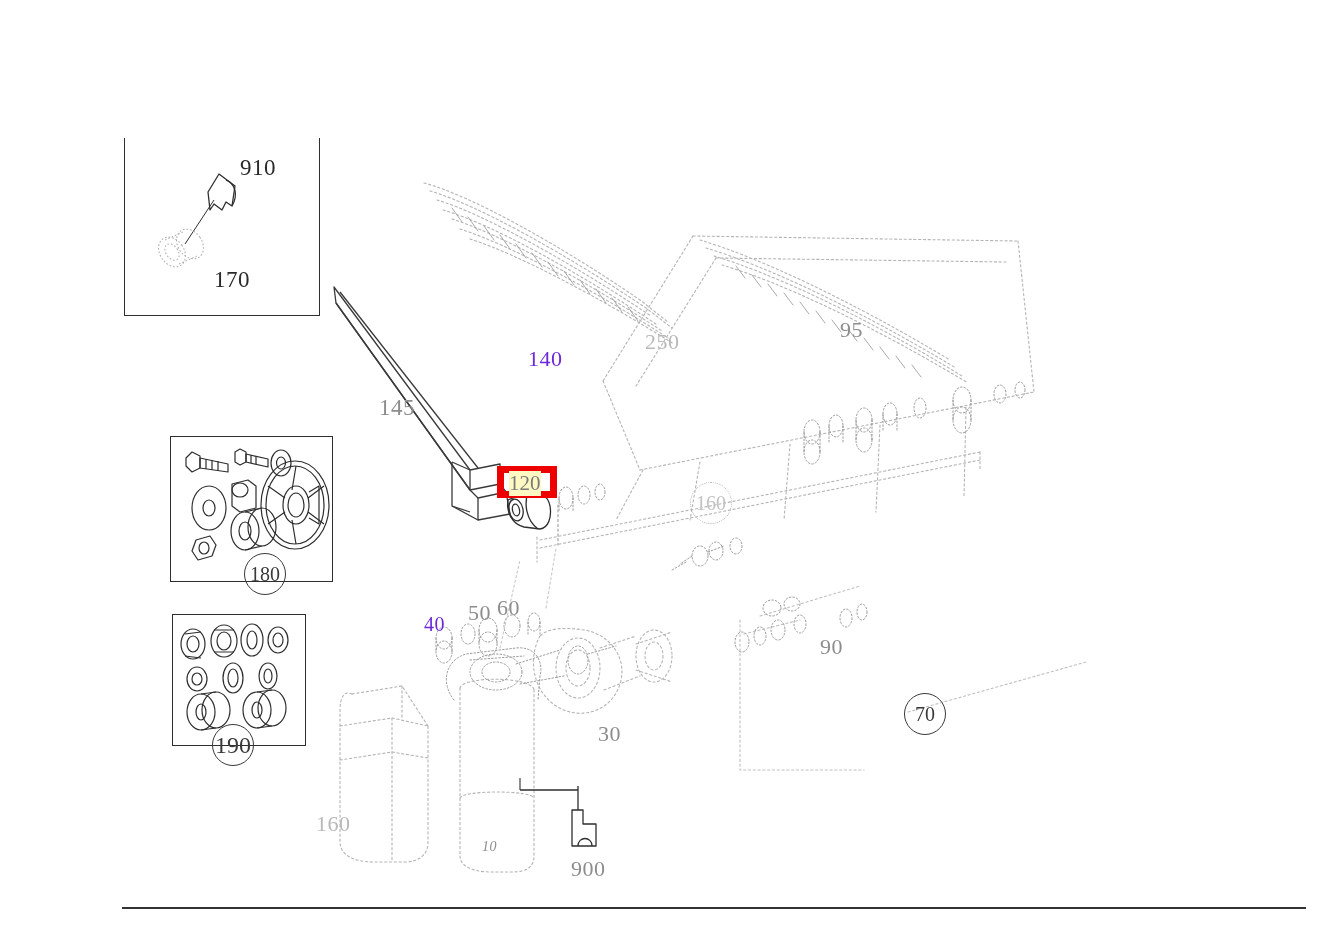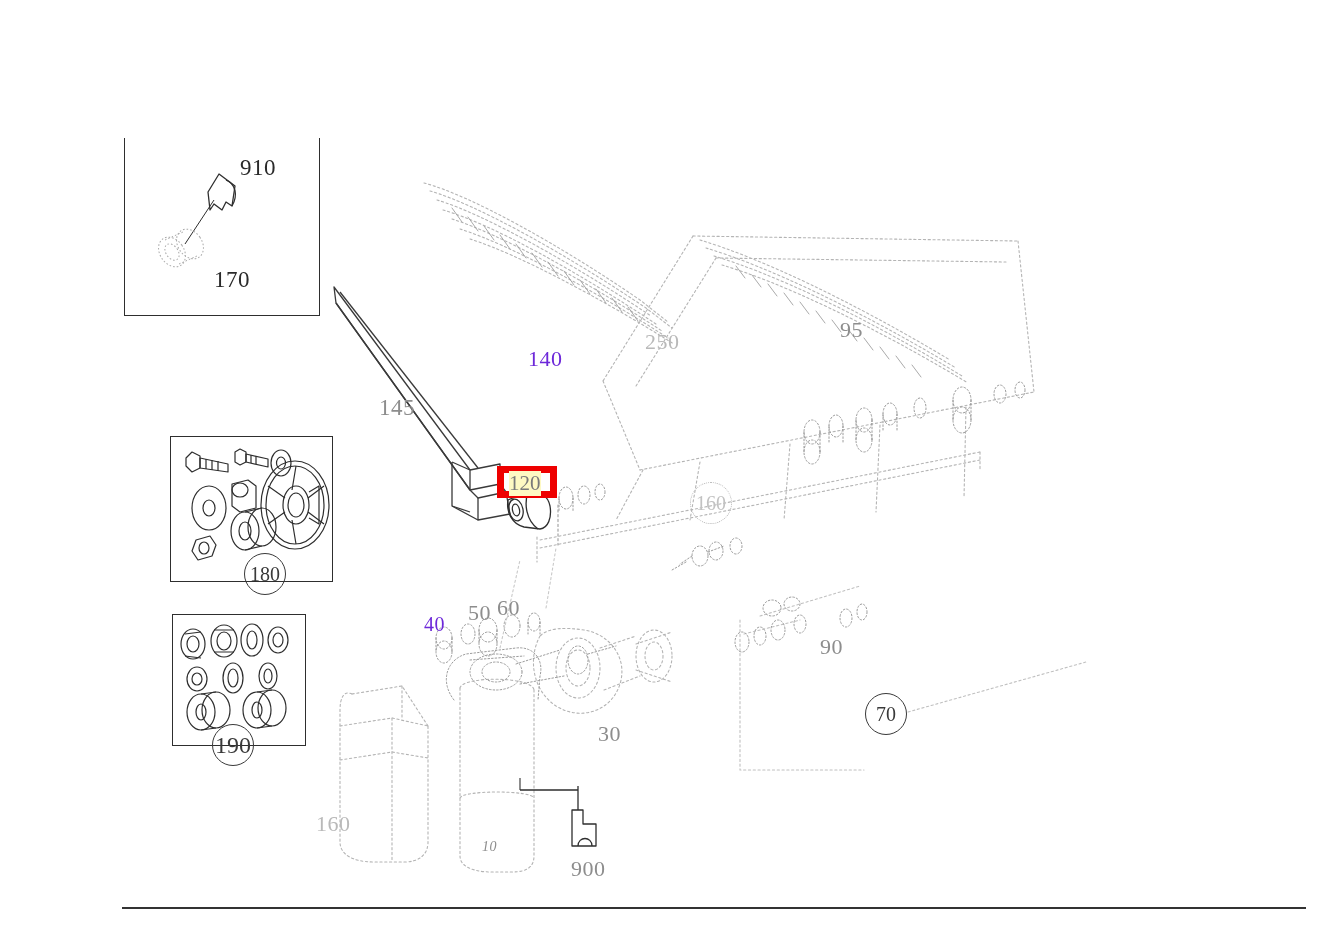--- a/index.html
+++ b/index.html
@@ -373,21 +373,21 @@
   <div class="panel-open" style="left:124px; top:138px; width:196px; height:178px; border-top:none;"></div>
 
   <div class="panel" style="left:170px; top:436px; width:163px; height:146px;"></div>
 
   <div class="panel" style="left:172px; top:614px; width:134px; height:132px;"></div>
 
   <div class="circ solid" style="left:244px; top:553px; width:42px; height:42px; font-size:20px;">180</div>
 
   <div class="circ solid" style="left:212px; top:724px; width:42px; height:42px; font-size:24px;">190</div>
 
-  <div class="circ solid" style="left:865px; top:693px; width:42px; height:42px; font-size:20px;">70</div>
+  <div class="circ solid" style="left:904px; top:693px; width:42px; height:42px; font-size:20px;">70</div>
 
   <div class="circ dotted" style="left:690px; top:482px; width:42px; height:42px; font-size:20px;">160</div>
 
   <div class="lbl" style="left:240px; top:156px; font-size:23px;">910</div>
 
   <div class="lbl" style="left:214px; top:268px; font-size:23px;">170</div>
 
   <div class="lbl mid" style="left:379px; top:396px; font-size:23px;">145</div>
 
   <div class="lbl vfaint" style="left:528px; top:348px; font-size:22px;">140</div>

